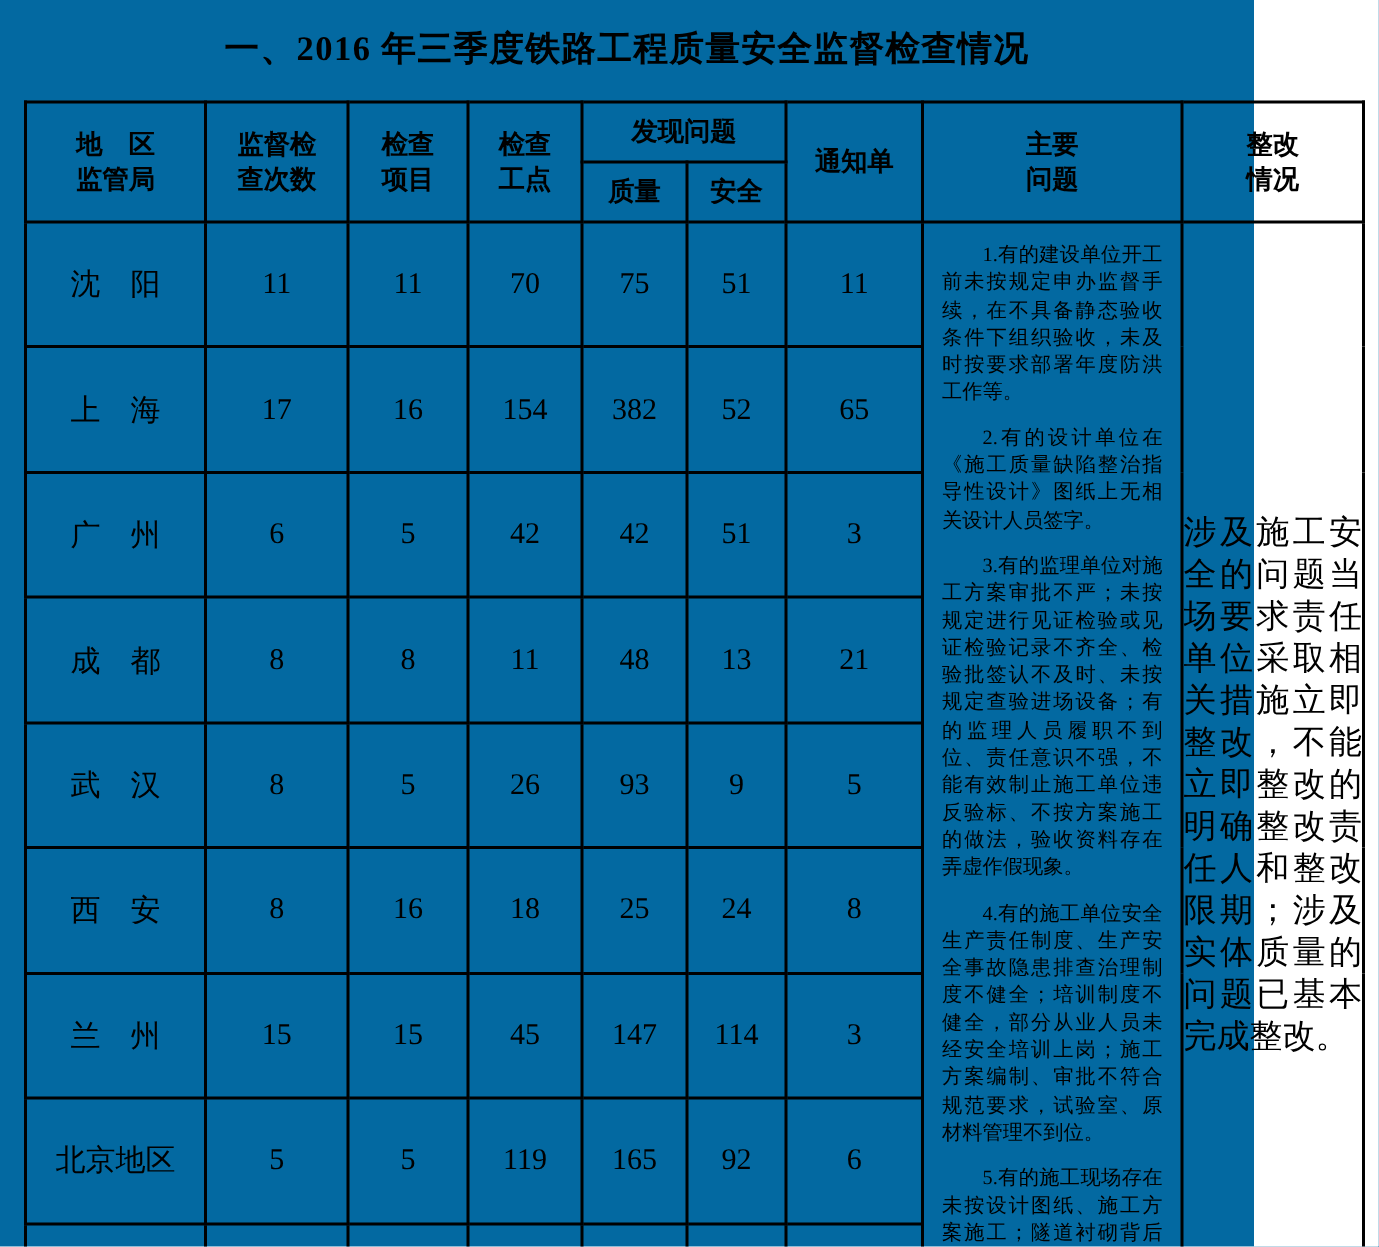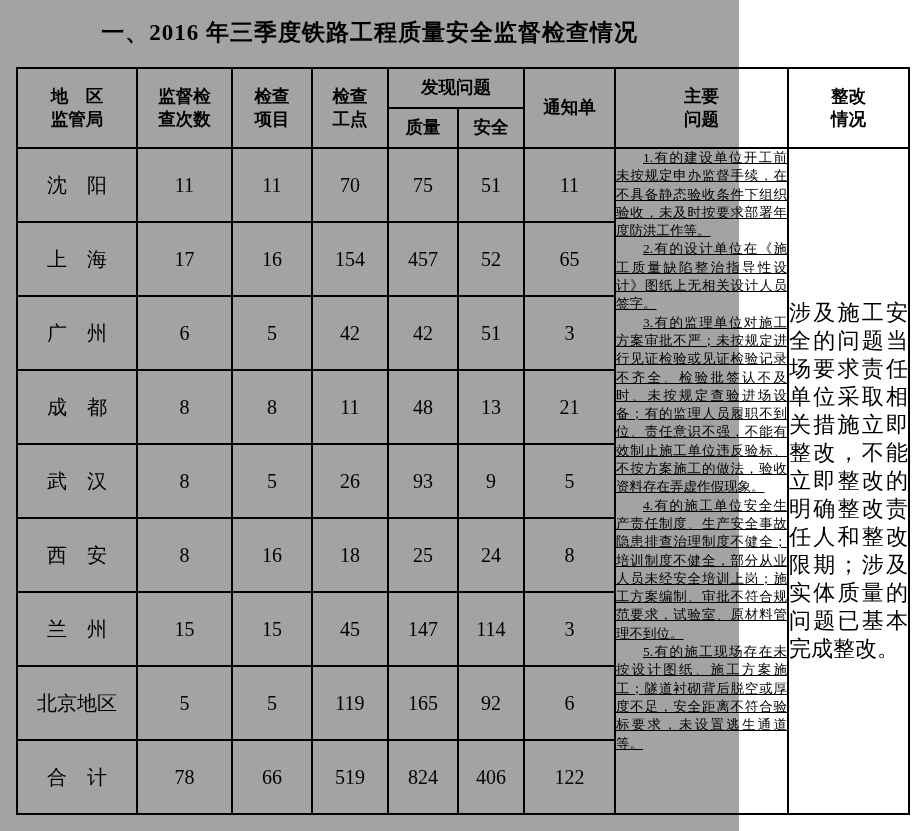--- a/index.html
+++ b/index.html
@@ -6,23 +6,23 @@
     margin: 0;
     padding: 0;
     background: #ffffff;
     width: 919px;
     height: 831px;
     overflow: hidden;
     color: #000000;
     font-family: "Liberation Serif", "DejaVu Serif", serif;
   }
   .page {
-    width: 739px;
+    width: 836px;
     height: 831px;
-    background: #a3a3a3;
+    background: #0369a1;
     position: relative;
   }
   .title {
     margin: 0;
     padding-top: 17px;
     text-align: center;
     font-family: "Liberation Serif", "DejaVu Serif", serif;
     font-weight: bold;
     font-size: 23px;
     letter-spacing: 1px;
@@ -58,23 +58,22 @@
     font-family: "Liberation Serif", "DejaVu Serif", serif;
   }
   td.problems-cell {
     vertical-align: top;
     padding: 3px 7px 0 7px;
     font-size: 13.5px;
     line-height: 18.3px;
     text-align: justify;
   }
   td.problems-cell p {
-    margin: 0;
+    margin: 12px;
     text-indent: 2em;
-    text-decoration: underline;
   }
   td.rect-cell {
     vertical-align: middle;
     padding: 0 15px;
   }
   td.rect-cell .rect-text {
     font-size: 22px;
     line-height: 28px;
     text-align: justify;
     word-break: break-all;
@@ -139,21 +138,21 @@
         </td>
         <td class="rect-cell" rowspan="9">
           <div class="rect-text">涉及施工安全的问题当场要求责任单位采取相关措施立即整改，不能立即整改的明确整改责任人和整改限期；涉及实体质量的问题已基本完成整改。</div>
         </td>
       </tr>
       <tr>
         <td class="region">上　海</td>
         <td class="num">17</td>
         <td class="num">16</td>
         <td class="num">154</td>
-        <td class="num">457</td>
+        <td class="num">382</td>
         <td class="num">52</td>
         <td class="num">65</td>
       </tr>
       <tr>
         <td class="region">广　州</td>
         <td class="num">6</td>
         <td class="num">5</td>
         <td class="num">42</td>
         <td class="num">42</td>
         <td class="num">51</td>

